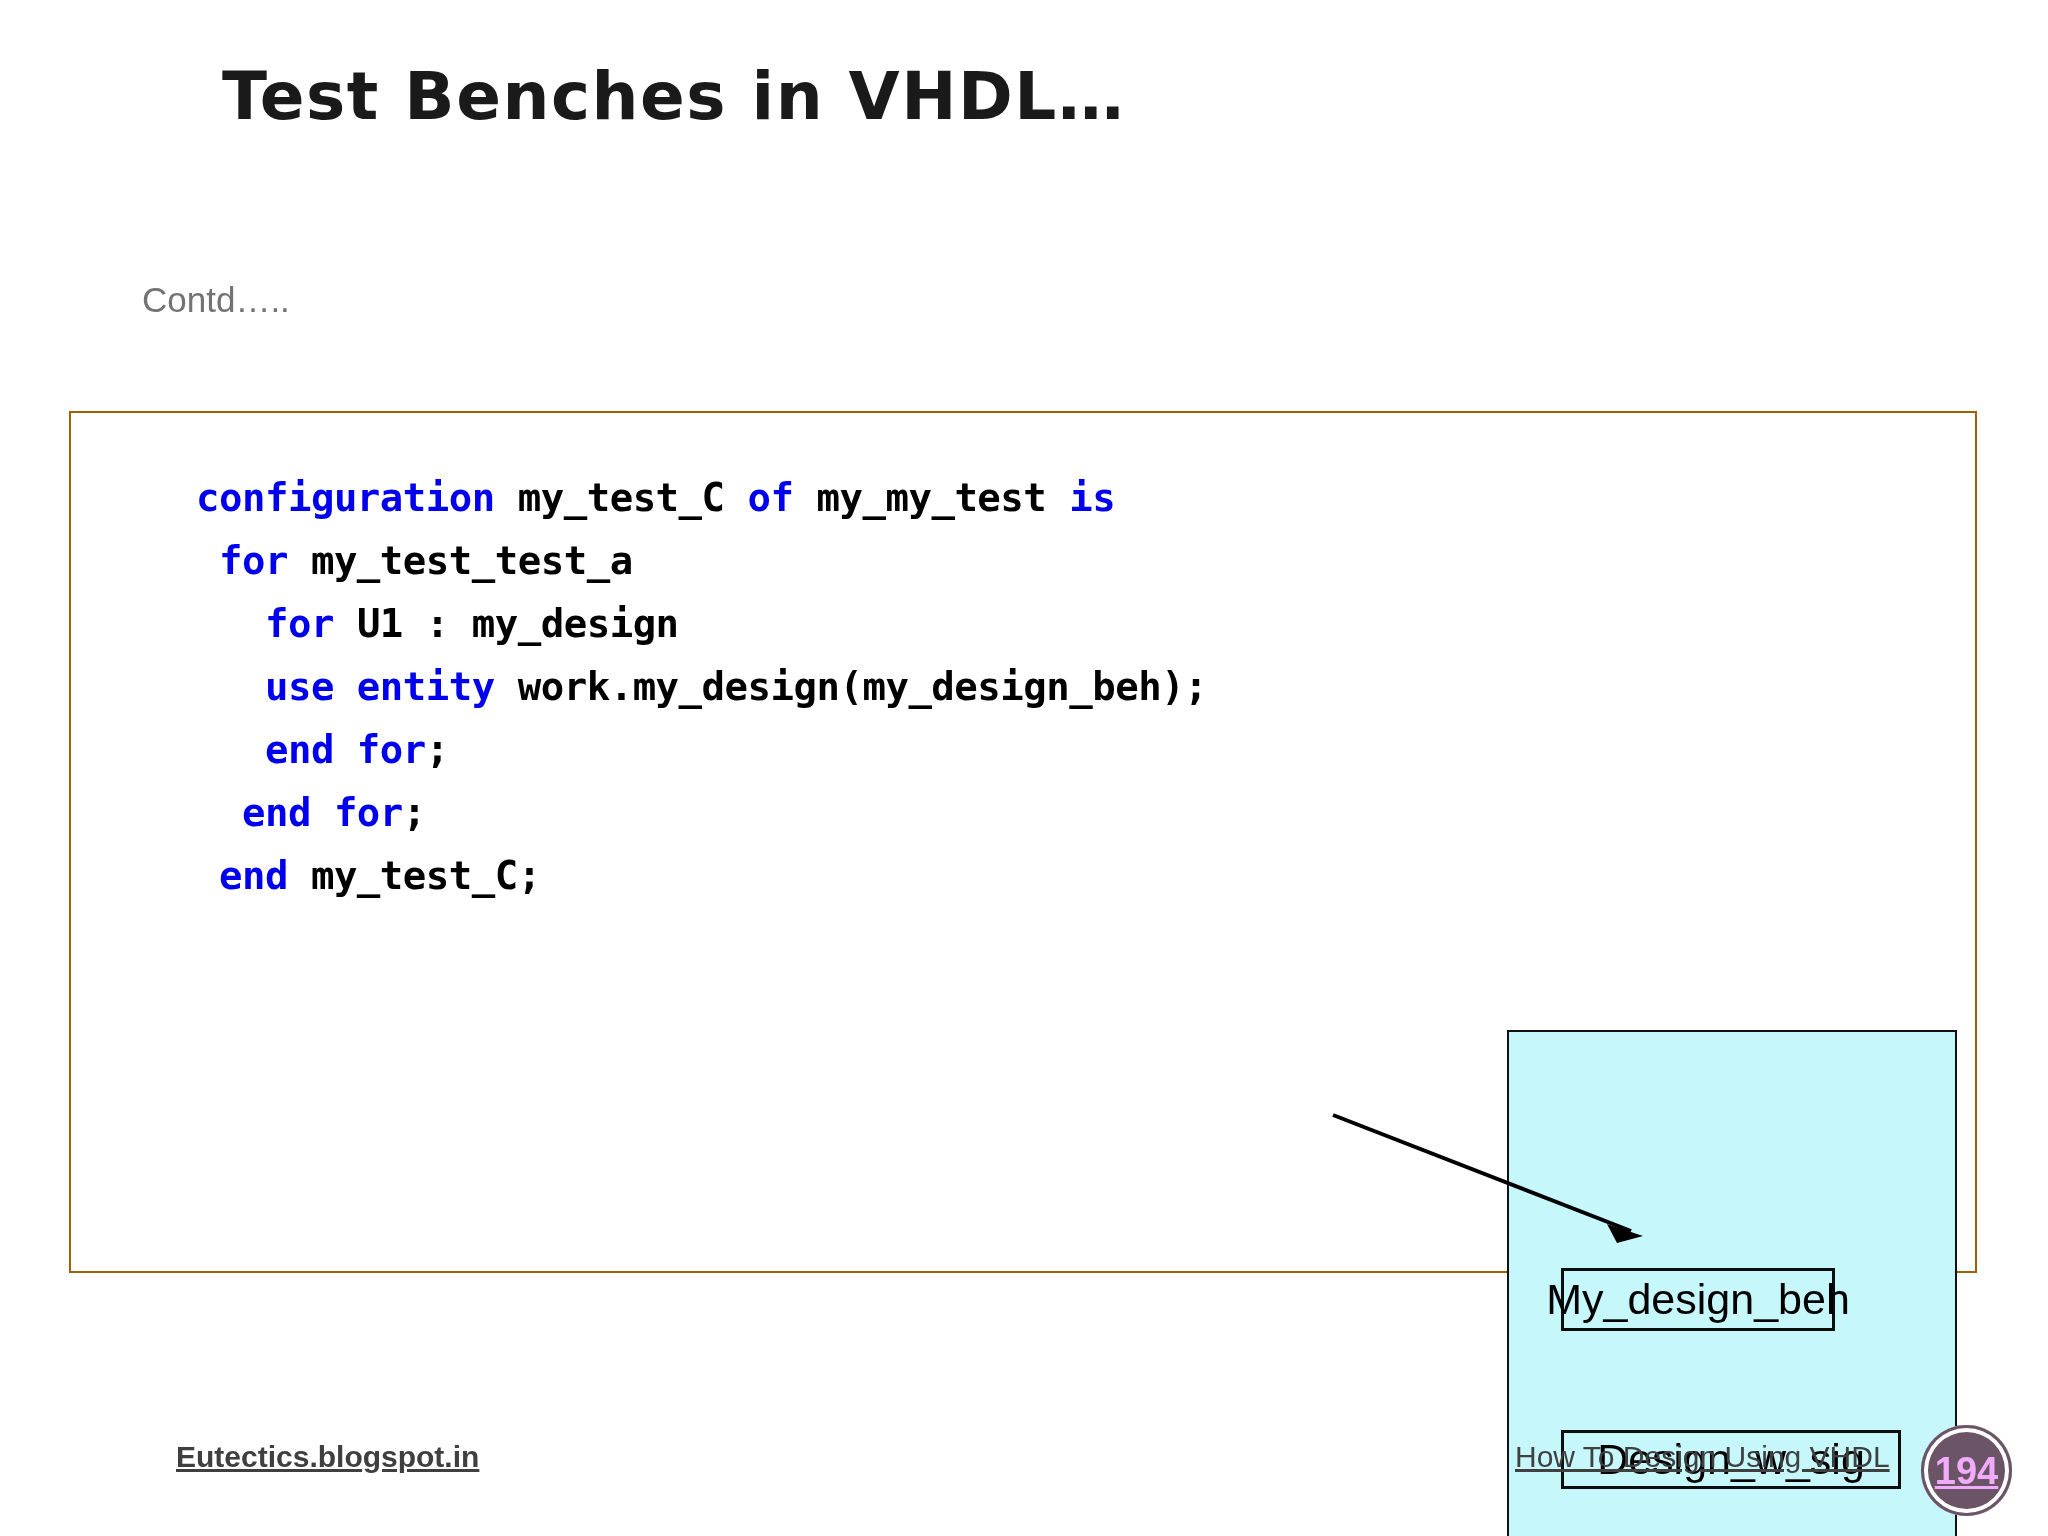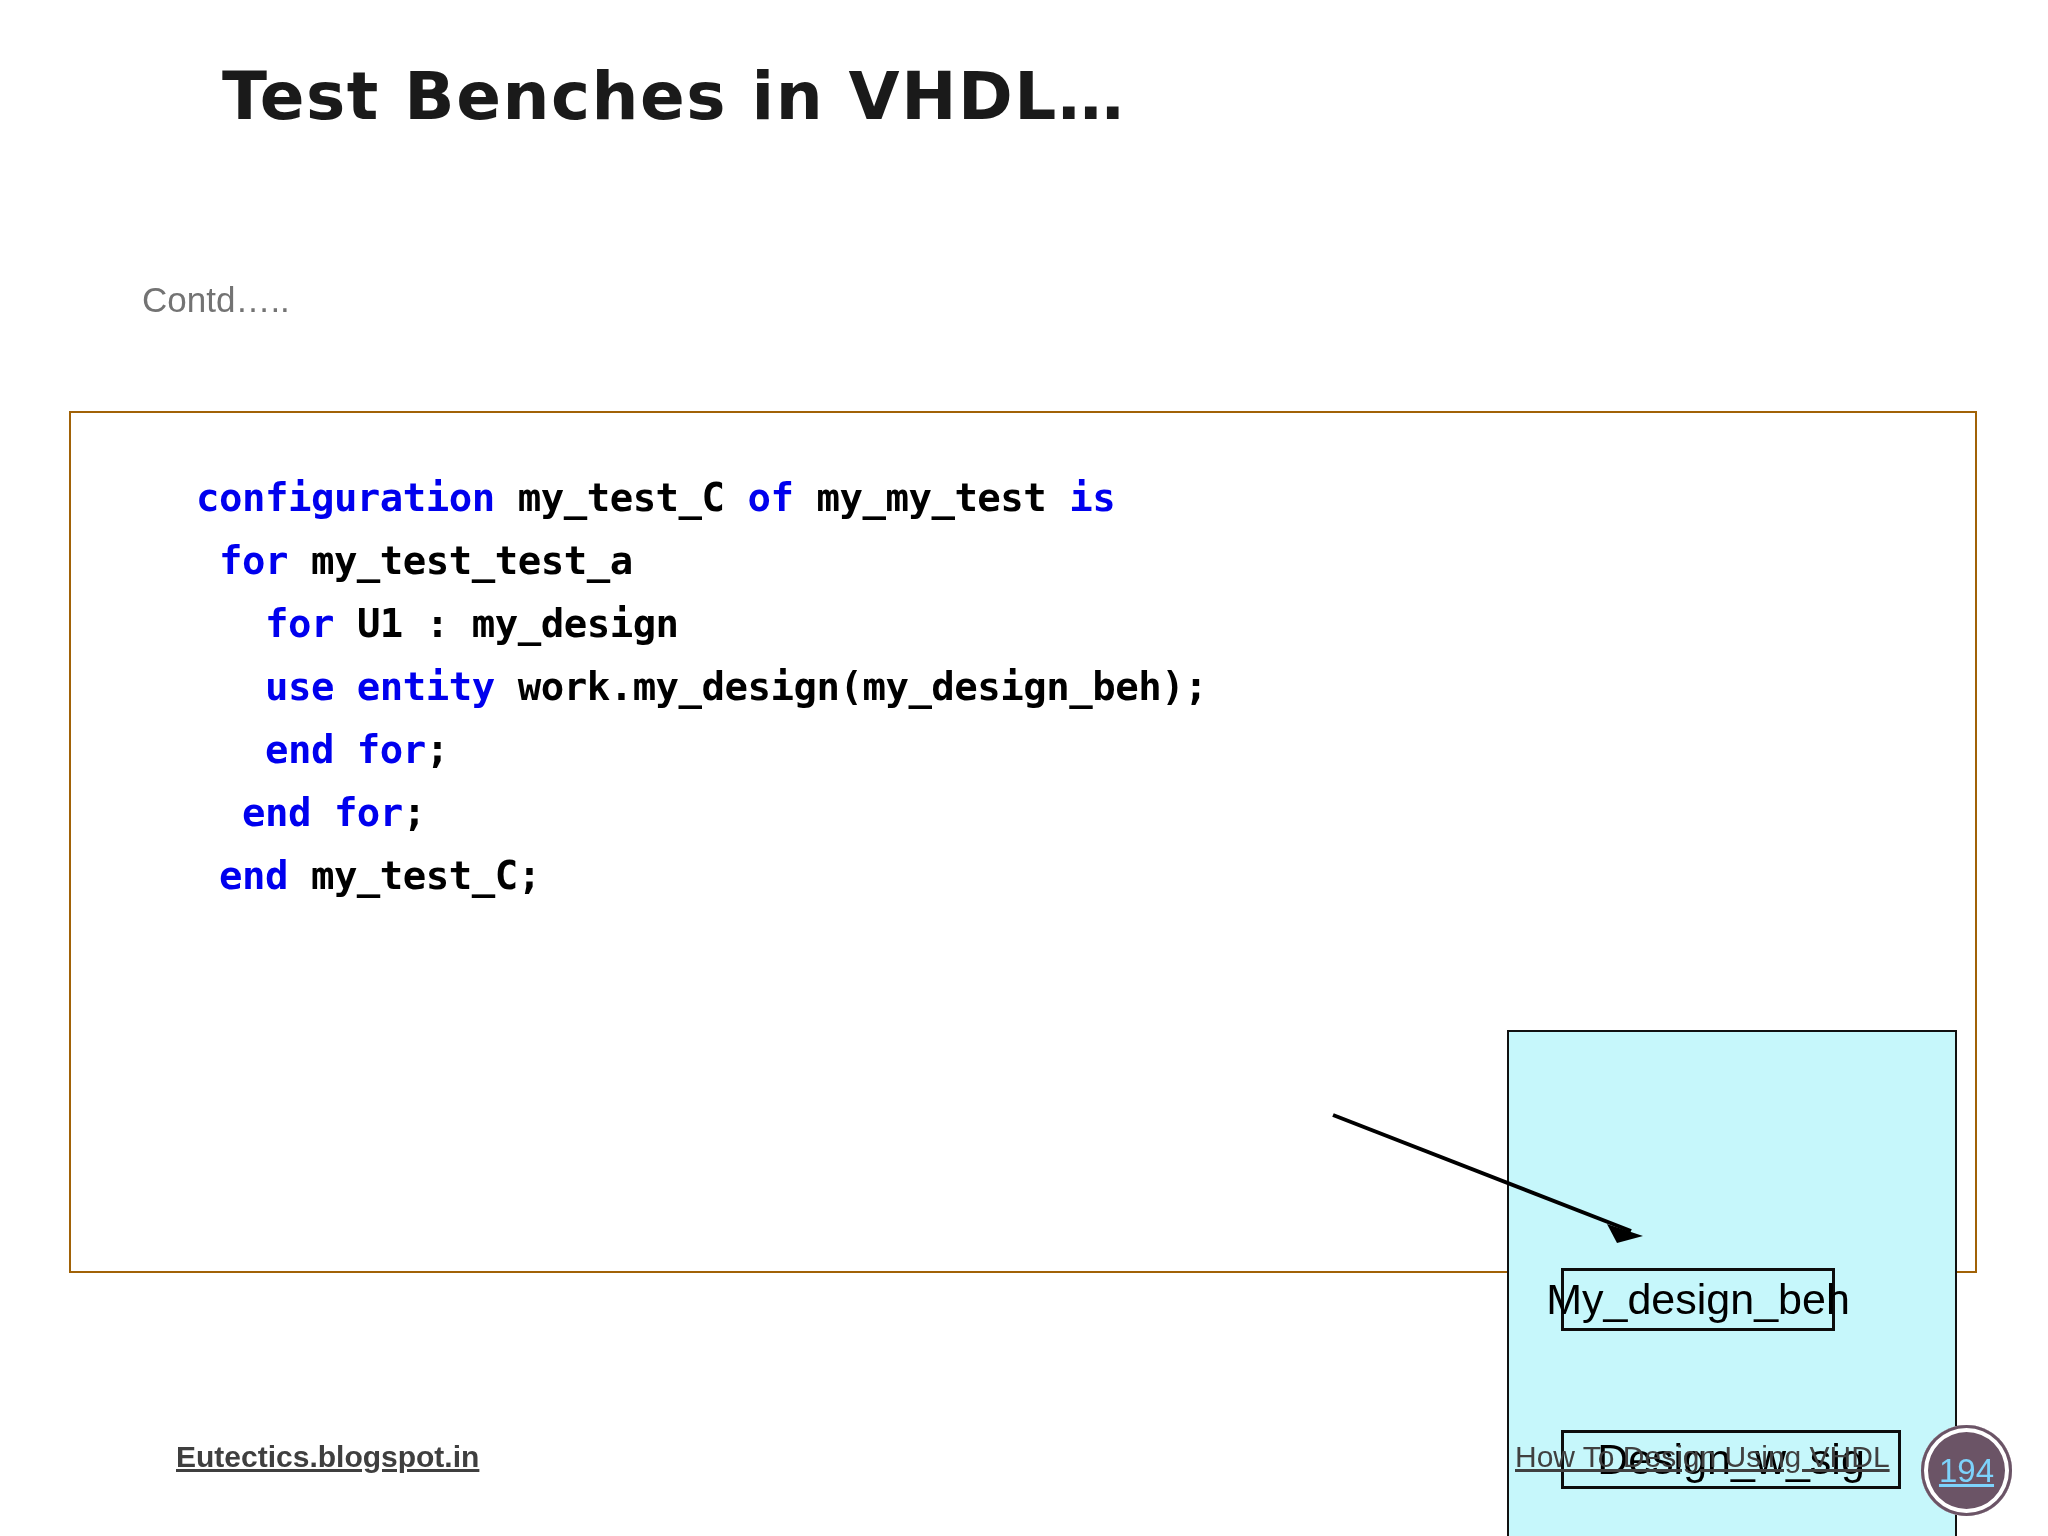--- a/index.html
+++ b/index.html
@@ -157,23 +157,23 @@
     height: 91px;
     border-radius: 50%;
     background: #6b5466;
     box-shadow: inset 0 0 0 3px #6b5466, inset 0 0 0 7px #ffffff;
     display: flex;
     align-items: center;
     justify-content: center;
   }
   .page-badge span {
     font-family: "Liberation Sans", sans-serif;
-    font-size: 33px;
-    font-weight: normal;
-    color: #7dd3fc;
+    font-size: 38px;
+    font-weight: bold;
+    color: #f0abfc;
     text-decoration: underline;
     line-height: 1;
   }
 </style>
 </head>
 <body>
 
 <div class="slide-title">Test Benches in VHDL…</div>
 
 <div class="contd">Contd…..</div>

